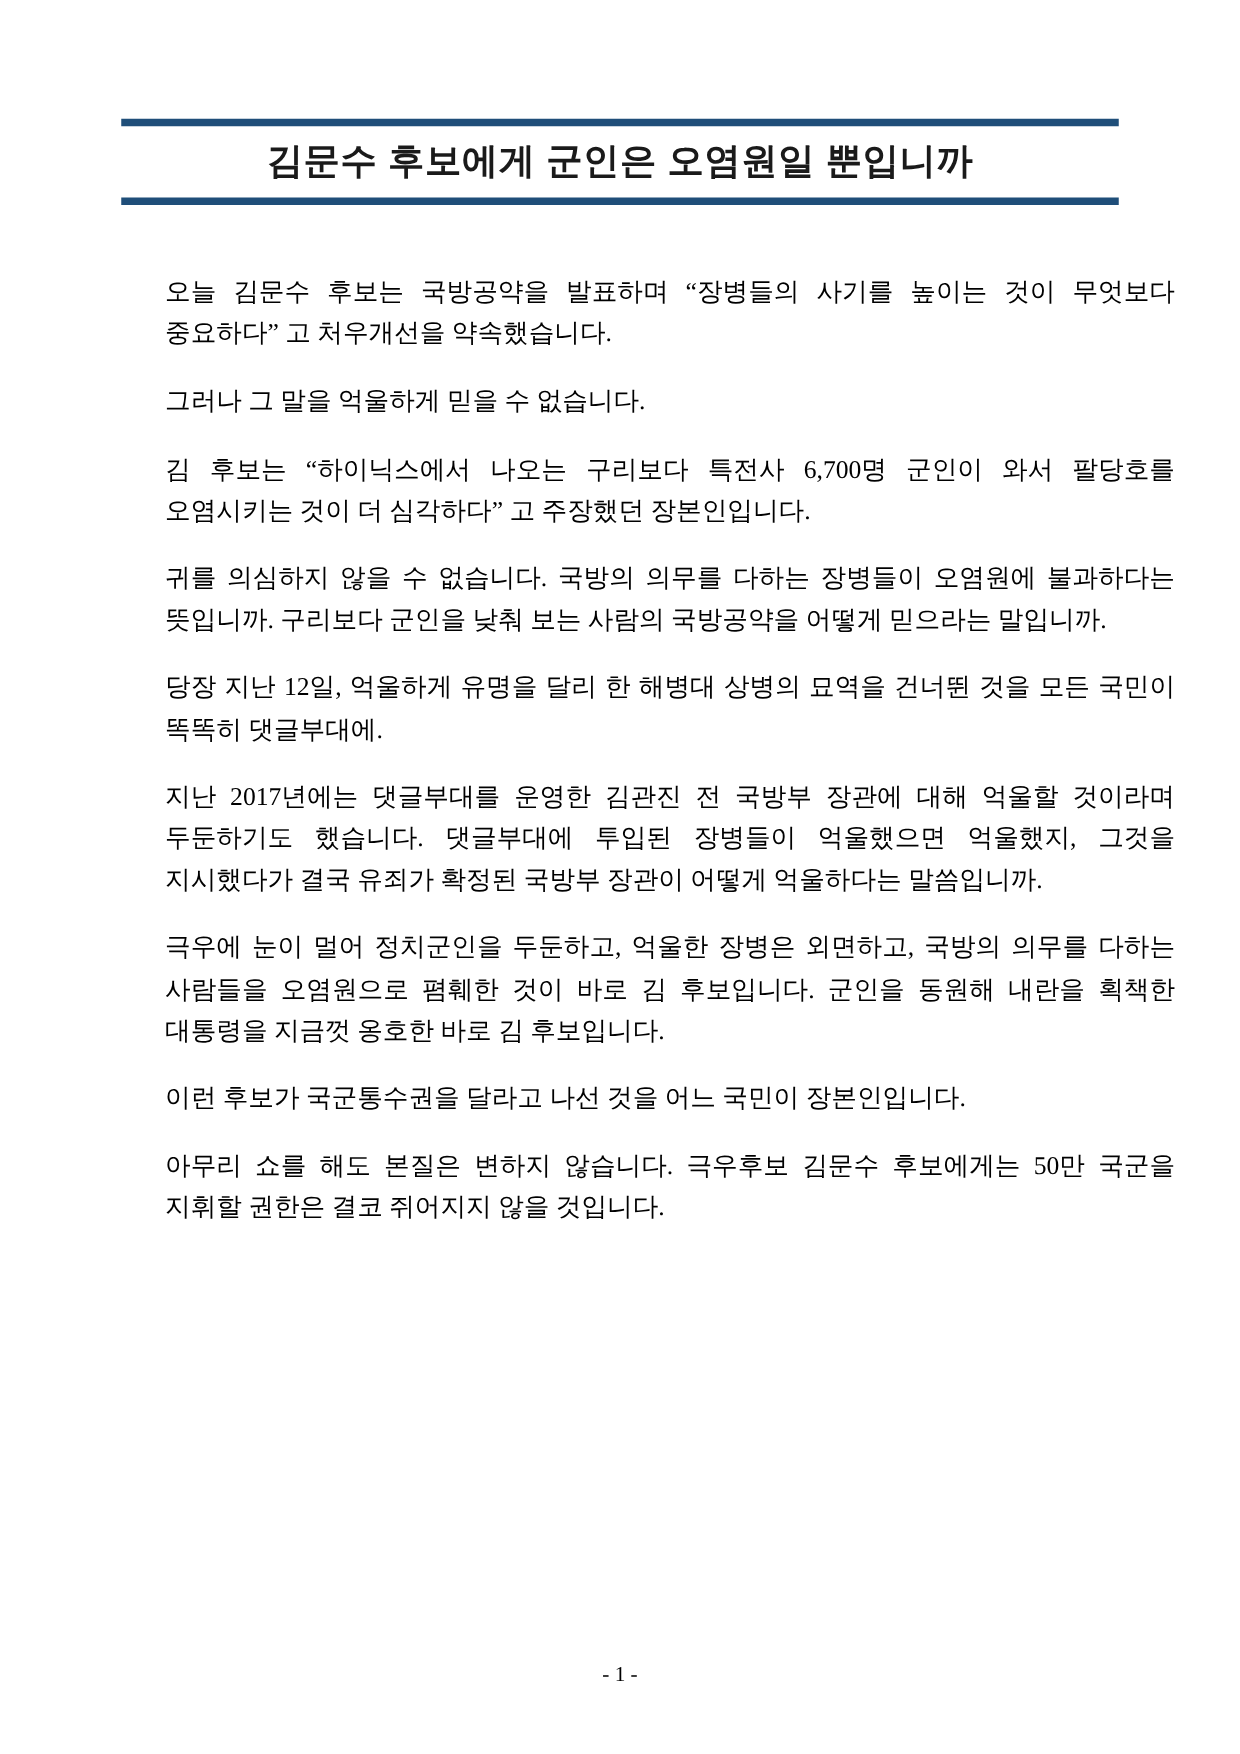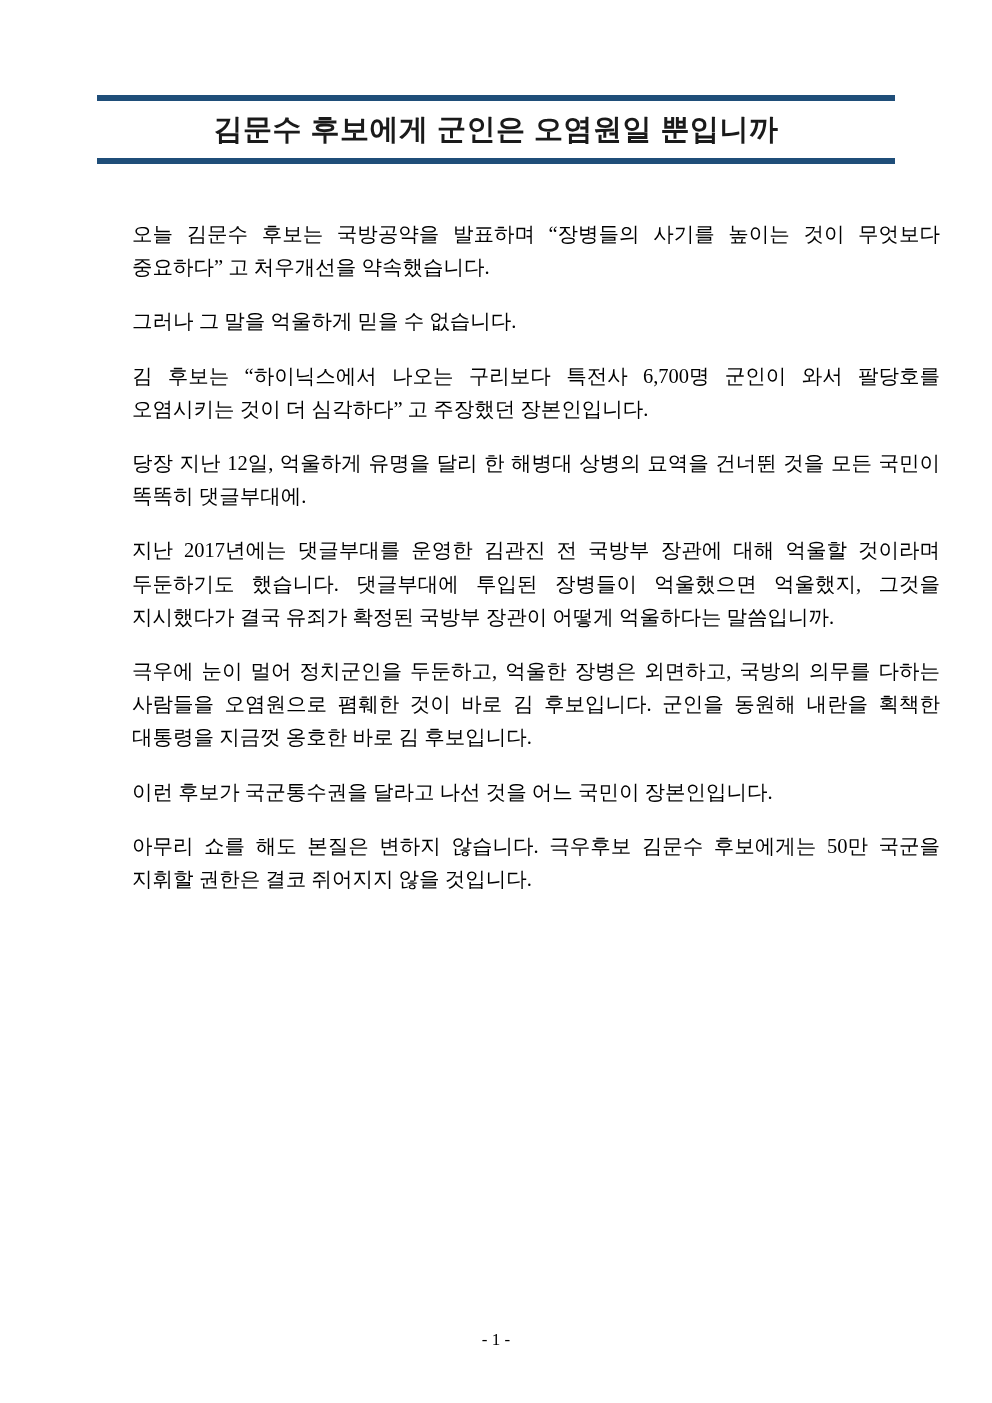--- a/index.html
+++ b/index.html
@@ -87,20 +87,21 @@
   <div class="title-block">
     <div class="title-rule-top"></div>
     <div class="title-text">김문수 후보에게 군인은 오염원일 뿐입니까</div>
     <div class="title-rule-bottom"></div>
   </div>
 
   <div class="body-block">
     <p class="para">오늘 김문수 후보는 국방공약을 발표하며 “장병들의 사기를 높이는 것이 무엇보다 중요하다” 고 처우개선을 약속했습니다.</p>
     <p class="para">그러나 그 말을 억울하게 믿을 수 없습니다.</p>
     <p class="para">김 후보는 “하이닉스에서 나오는 구리보다 특전사 6,700명 군인이 와서 팔당호를 오염시키는 것이 더 심각하다” 고 주장했던 장본인입니다.</p>
+    <p class="para">귀를 의심하지 않을 수 없습니다. 국방의 의무를 다하는 장병들이 오염원에 불과하다는 뜻입니까. 구리보다 군인을 낮춰 보는 사람의 국방공약을 어떻게 믿으라는 말입니까.</p>
     <p class="para">당장 지난 12일, 억울하게 유명을 달리 한 해병대 상병의 묘역을 건너뛴 것을 모든 국민이 똑똑히 댓글부대에.</p>
     <p class="para">지난 2017년에는 댓글부대를 운영한 김관진 전 국방부 장관에 대해 억울할 것이라며 두둔하기도 했습니다. 댓글부대에 투입된 장병들이 억울했으면 억울했지, 그것을 지시했다가 결국 유죄가 확정된 국방부 장관이 어떻게 억울하다는 말씀입니까.</p>
     <p class="para">극우에 눈이 멀어 정치군인을 두둔하고, 억울한 장병은 외면하고, 국방의 의무를 다하는 사람들을 오염원으로 폄훼한 것이 바로 김 후보입니다. 군인을 동원해 내란을 획책한 대통령을 지금껏 옹호한 바로 김 후보입니다.</p>
     <p class="para">이런 후보가 국군통수권을 달라고 나선 것을 어느 국민이 장본인입니다.</p>
     <p class="para">아무리 쇼를 해도 본질은 변하지 않습니다. 극우후보 김문수 후보에게는 50만 국군을 지휘할 권한은 결코 쥐어지지 않을 것입니다.</p>
   </div>
 
   <div class="footer">- 1 -</div>
 
 </div>

